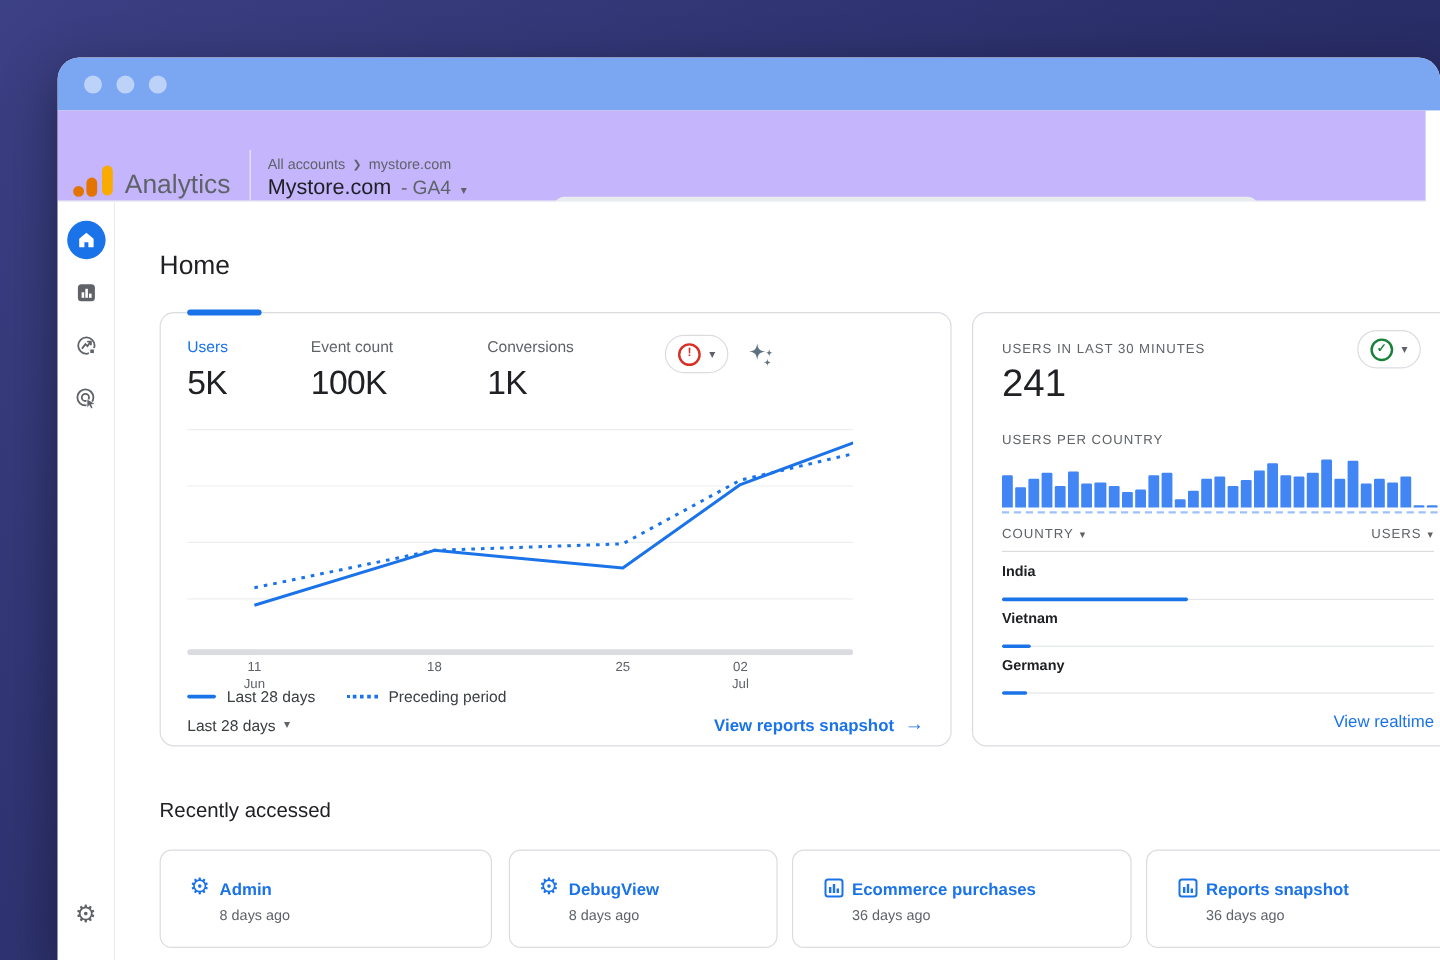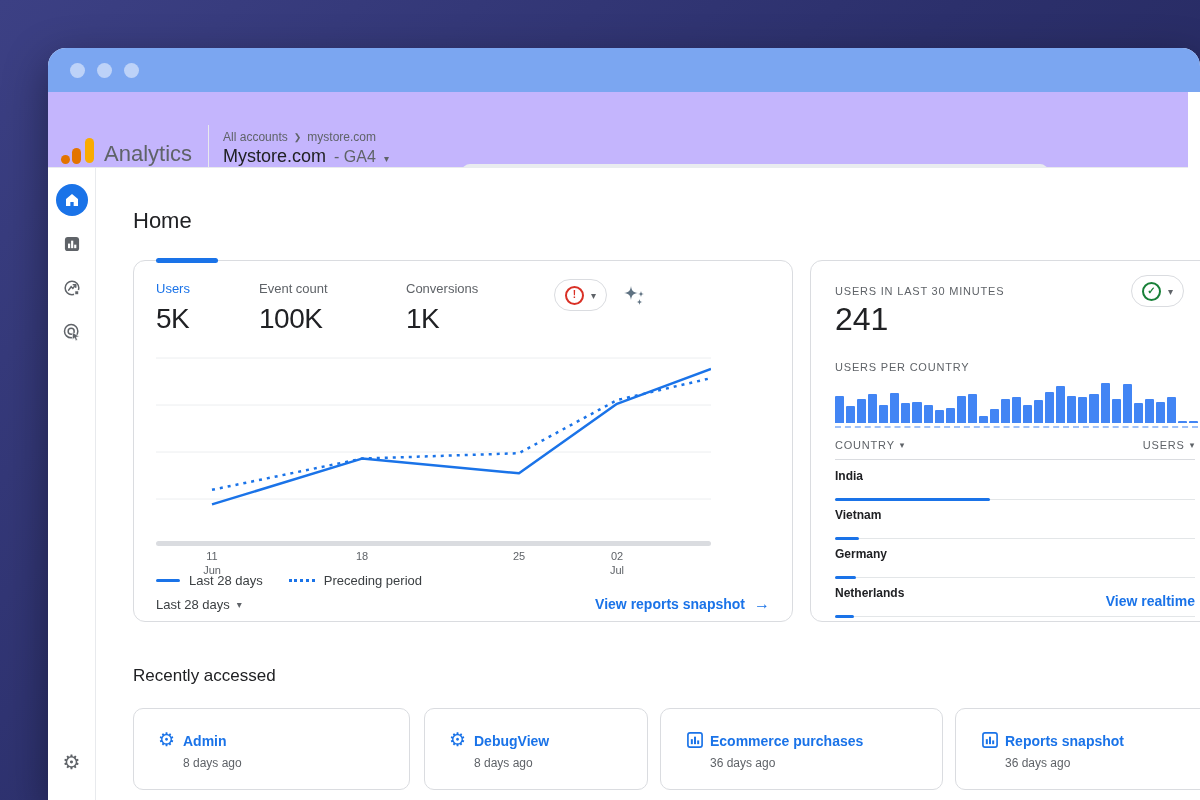--- a/index.html
+++ b/index.html
@@ -92,21 +92,21 @@
   .rt-thead{position:absolute;left:24px;right:24px;top:178px;display:flex;
     justify-content:space-between;align-items:center}
   .rt-thead .hcell{display:flex;align-items:center;gap:5px}
   .rt-thead .caret{font-size:9px}
   .rt-hdiv{position:absolute;left:24px;right:24px;top:198px;height:1px;background:#dadce0}
   .rt-rows{position:absolute;left:24px;right:24px;top:200px}
   .rt-row{position:relative;height:39px;box-sizing:border-box;padding-top:8px}
   .rt-row .cname{font-size:12px;color:#202124;font-weight:bold}
   .rt-row .line{position:absolute;left:0;right:0;bottom:0;height:1px;background:#e3e6e8}
   .rt-row .fill{position:absolute;left:0;bottom:-1px;height:3px;background:#1a73e8;border-radius:2px}
-  .rt-link{position:absolute;right:24px;bottom:12px;font-size:14px;font-weight:bold;color:#1a73e8}
+  .rt-link{position:absolute;right:24px;bottom:12px;font-size:14px;font-weight:normal;color:#1a73e8}
   
   .recent-title{position:absolute;left:37px;top:498px;font-size:17px;color:#202124}
   .recent-card{position:absolute;top:540px;height:82px;border:1px solid #dadce0;border-radius:10px;background:#fff;box-sizing:border-box}
   .rc1{left:37px;width:277px}.rc2{left:328px;width:224px}.rc3{left:564px;width:283px}.rc4{left:859px;width:300px}
   .rc-icon{position:absolute;left:24px;top:21px;width:20px;height:20px;color:#1a73e8}
   .rc-gear{font-size:19px;color:#1a73e8;line-height:20px}
   .rc-label{position:absolute;left:49px;top:24px;font-size:14px;font-weight:bold;color:#1a73e8}
   .rc-time{position:absolute;left:49px;top:47px;font-size:12px;color:#5f6368}
 </style>
 </head>
@@ -331,25 +331,20 @@
         <div class="rt-row">
           <div class="cname">Vietnam</div>
           <div class="line"></div>
             <div class="fill" style="width: 24px;"></div>
         </div>
         <div class="rt-row">
           <div class="cname">Germany</div>
           <div class="line"></div>
             <div class="fill" style="width: 21px;"></div>
         </div>
-        <div class="rt-row">
-          <div class="cname">Netherlands</div>
-          <div class="line"></div>
-            <div class="fill" style="width: 19px;"></div>
-        </div>
       </div>
       <div class="rt-link">View realtime</div>
     </div>
 
     <div class="recent-title">Recently accessed</div>
 
     <div class="recent-card rc1">
       <div class="rc-icon"><span class="rc-gear">⚙</span></div>
       <div class="rc-label">Admin</div>
       <div class="rc-time">8 days ago</div>

